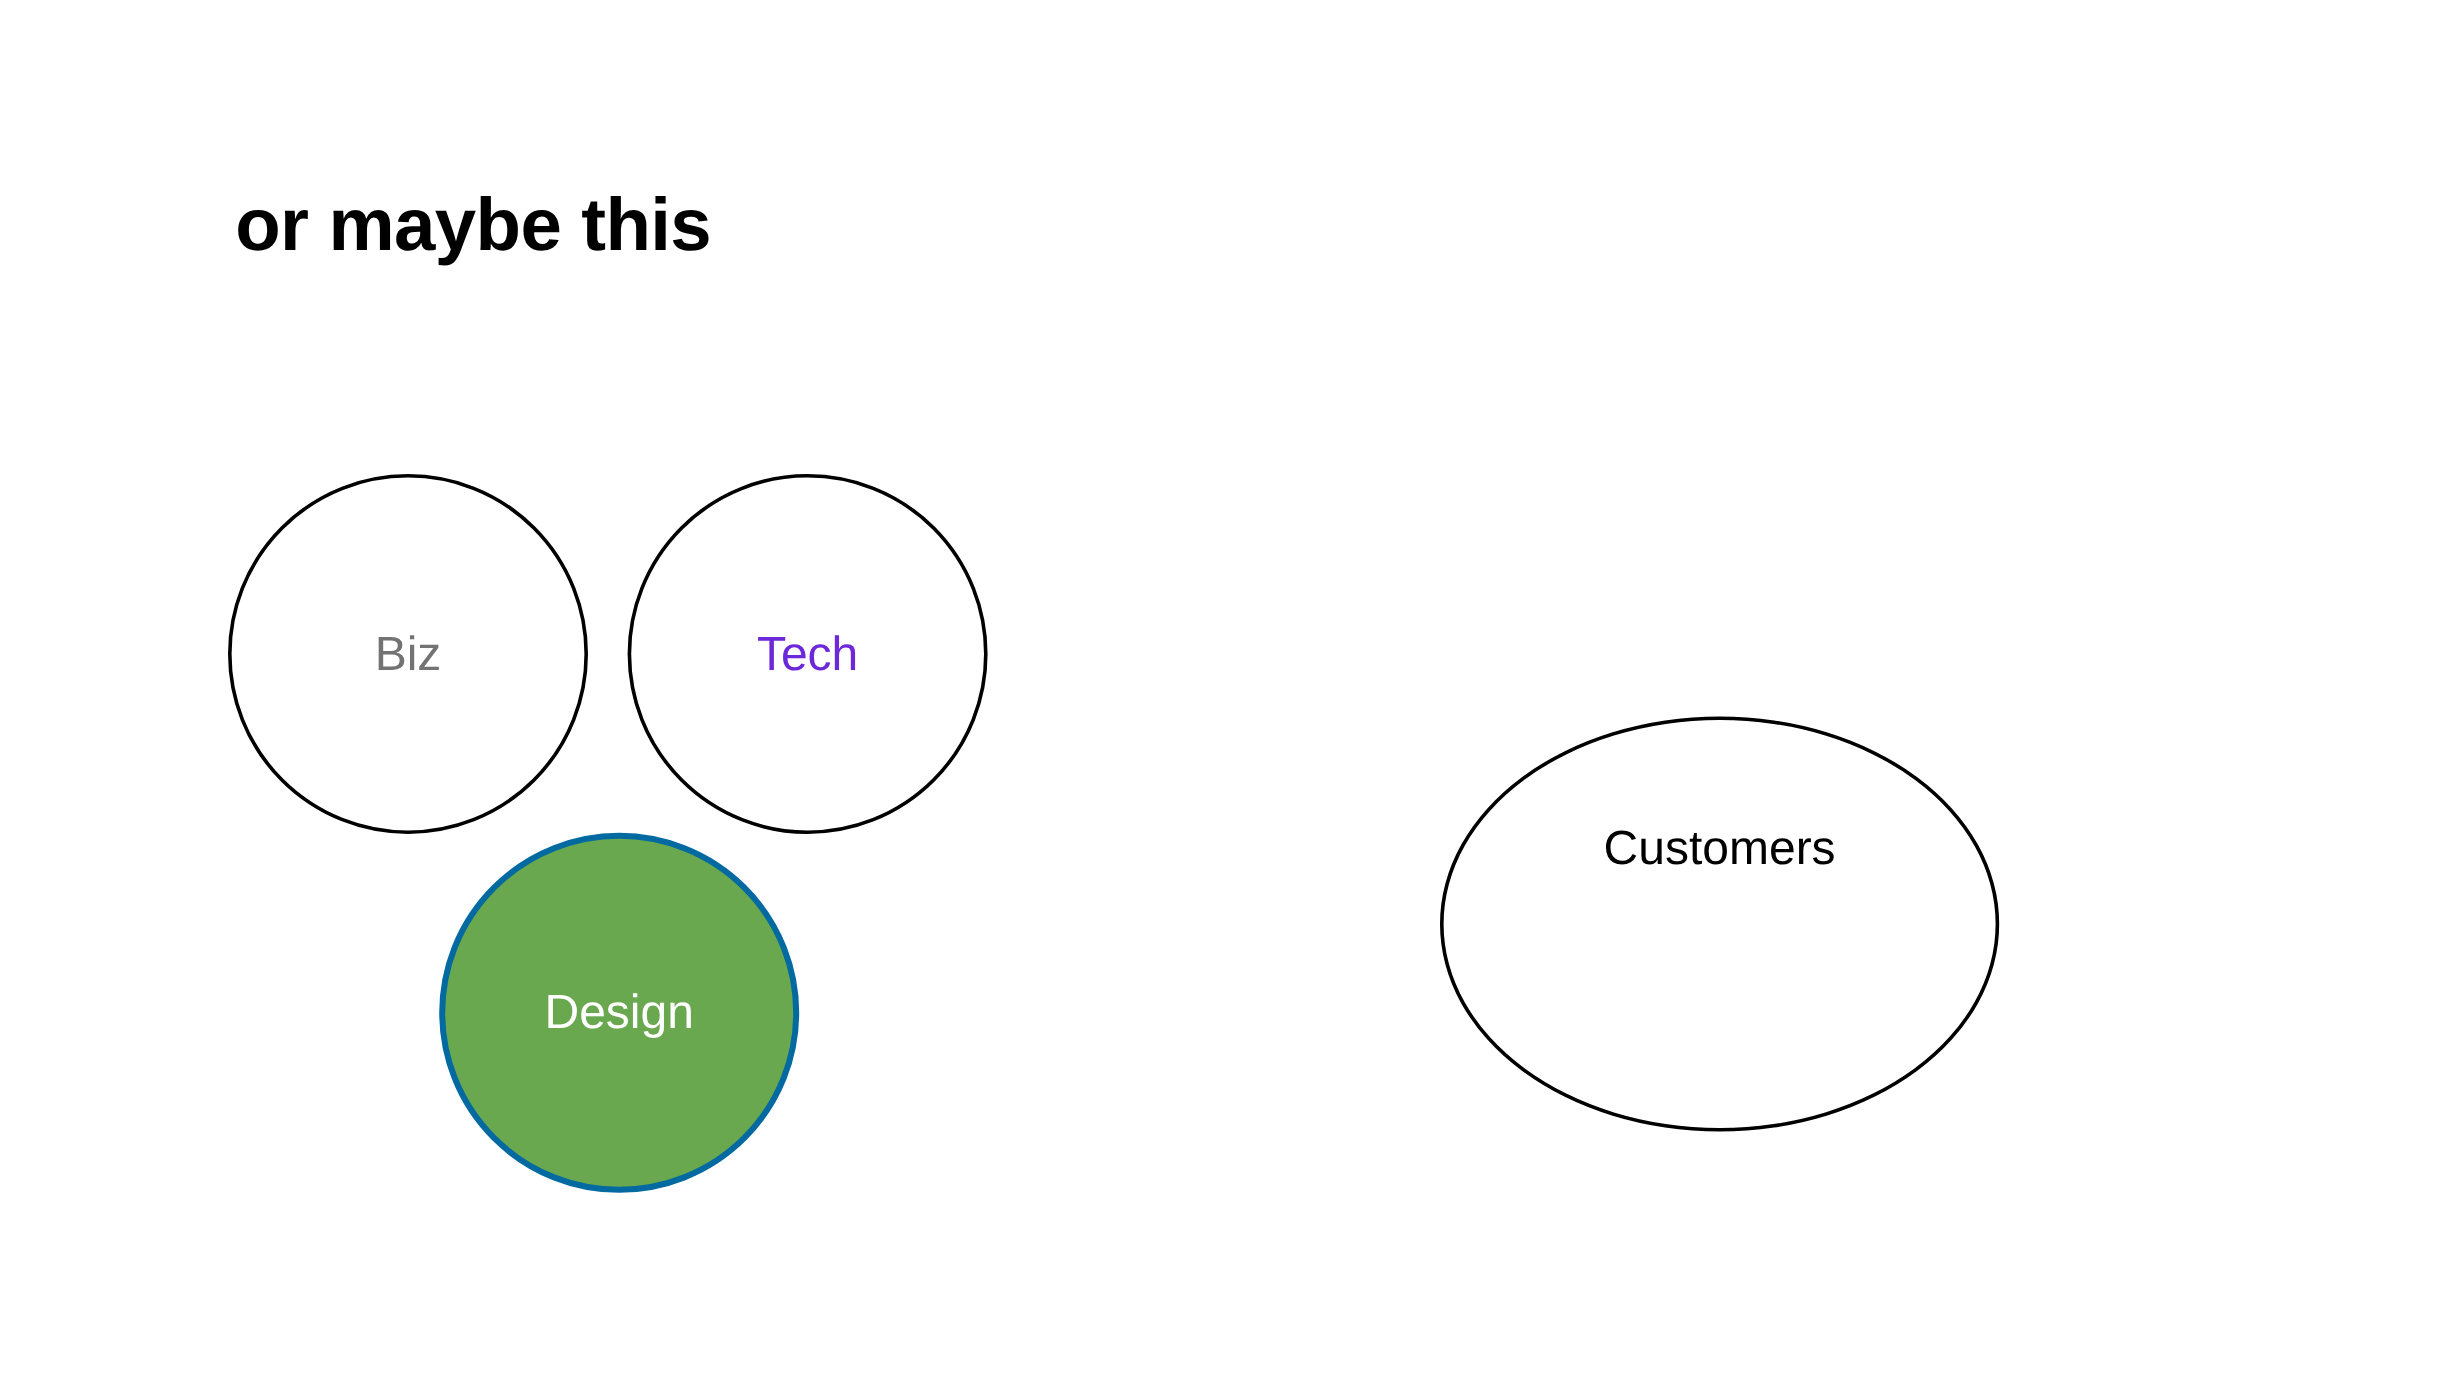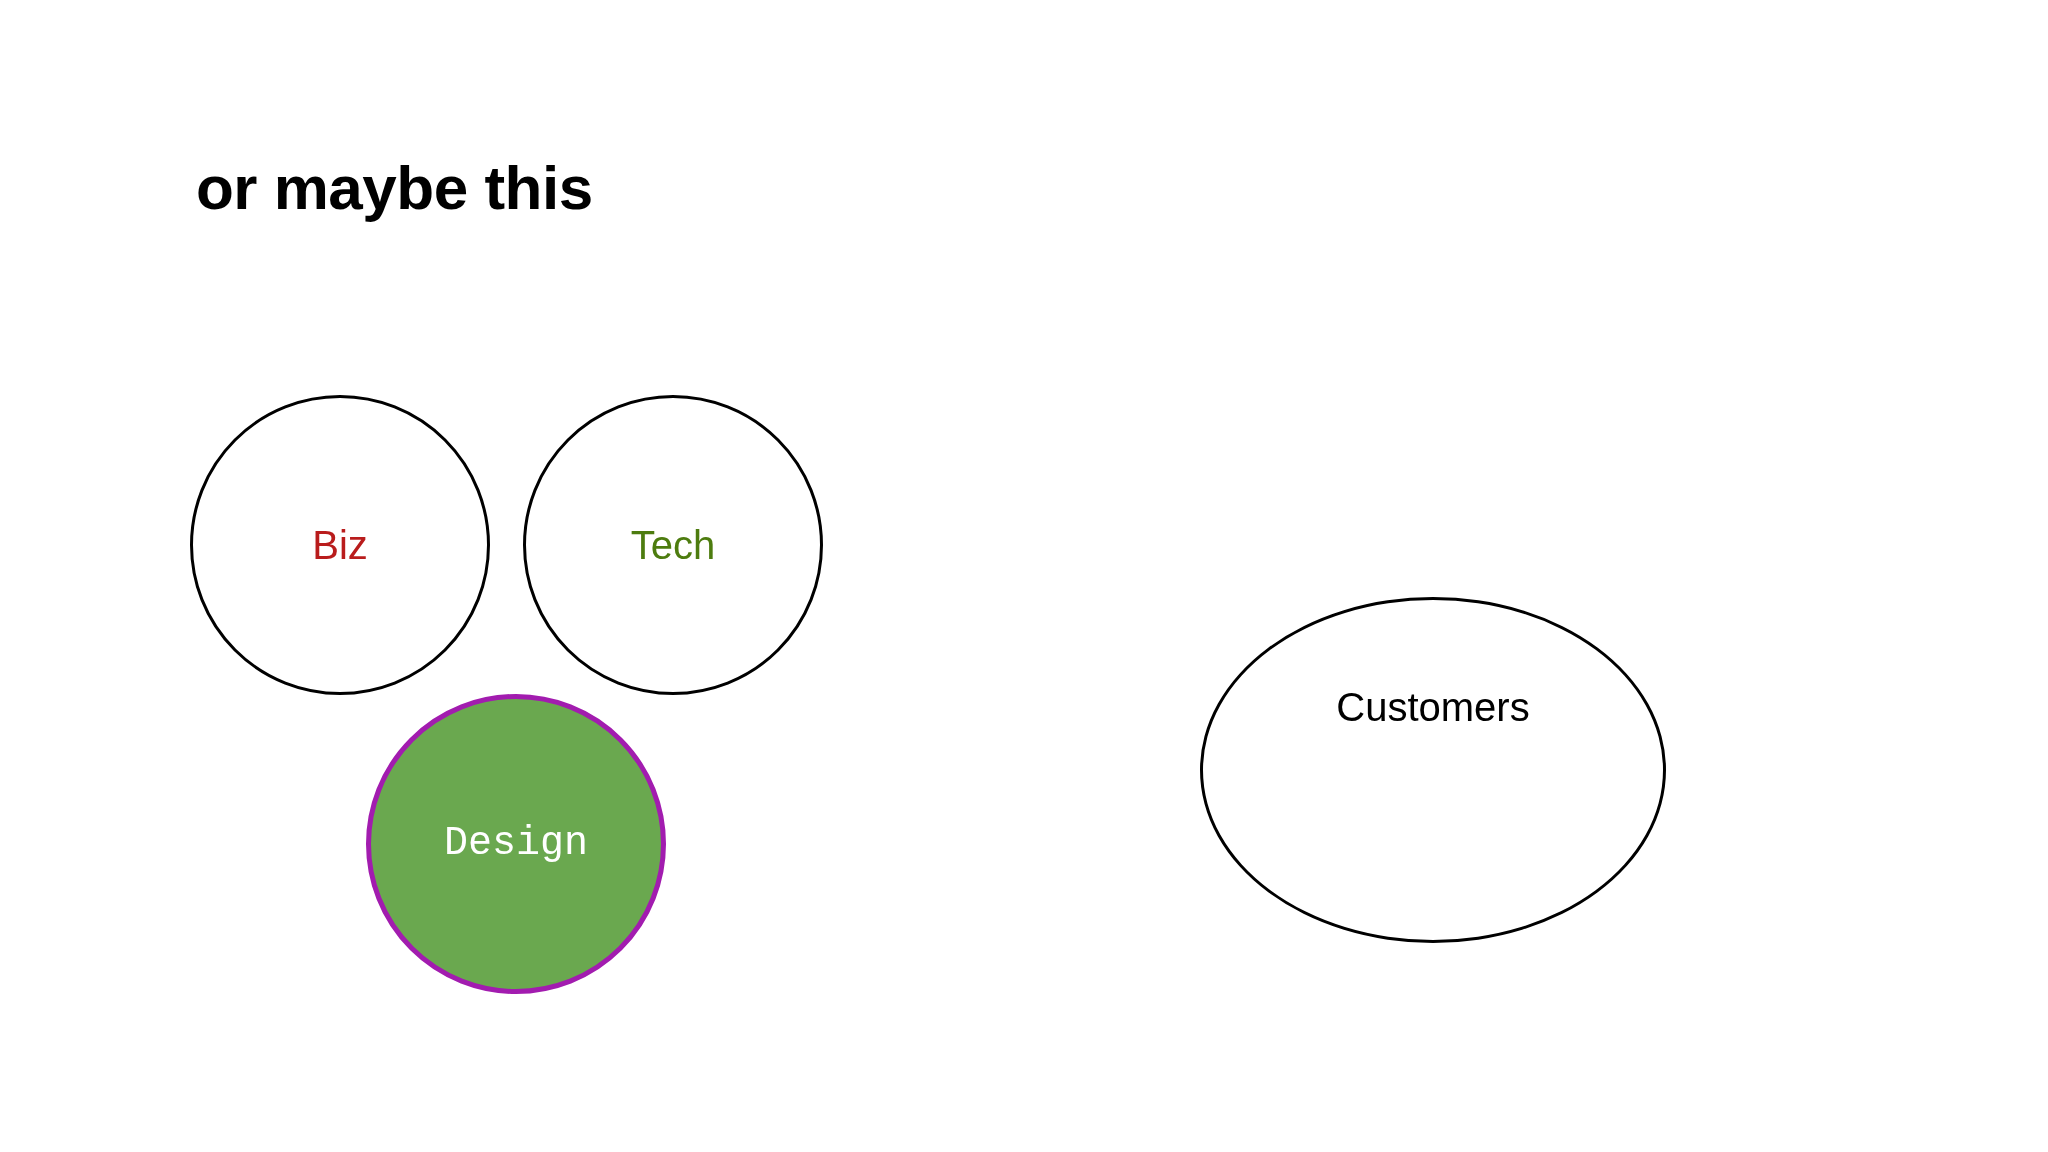--- a/index.html
+++ b/index.html
@@ -47,40 +47,39 @@
   }
   
   #shape-biz {
     left: 190px;
     top: 395px;
     width: 300px;
     height: 300px;
     background: #ffffff;
     border: 3px solid #000000;
   }
-  #shape-biz .shape-label { color: #b91c1c; }
+  #shape-biz .shape-label { color: #737373; }
   
   #shape-tech {
     left: 523px;
     top: 395px;
     width: 300px;
     height: 300px;
     background: #ffffff;
     border: 3px solid #000000;
   }
-  #shape-tech .shape-label { color: #4d7c0f; }
+  #shape-tech .shape-label { color: #6d28d9; }
   
   #shape-design {
     left: 366px;
     top: 694px;
     width: 300px;
     height: 300px;
     background: #6aa84f;
-    border: 5px solid #a21caf;
-    font-family: Liberation Mono, monospace;
+    border: 5px solid #0369a1;
   }
   #shape-design .shape-label { color: #ffffff; }
   
   #shape-customers {
     left: 1200px;
     top: 597px;
     width: 466px;
     height: 346px;
     background: #ffffff;
     border: 3px solid #000000;

